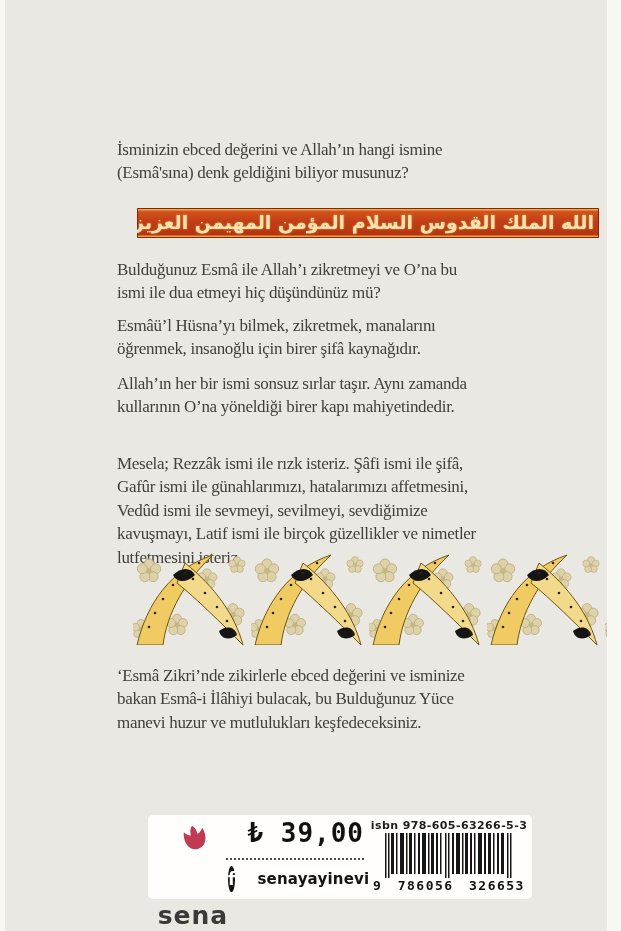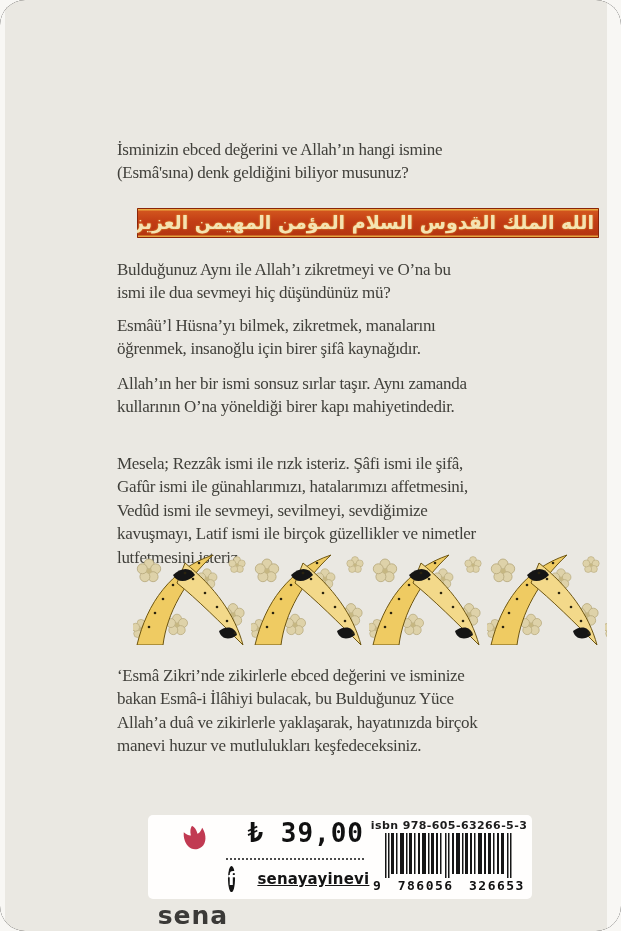--- a/index.html
+++ b/index.html
@@ -1,17 +1,17 @@
 <!DOCTYPE html>
 <html><head>
 <meta charset="utf-8">
 <style>
   html,body{margin:0;padding:0;}
   body{width:621px;height:931px;background:#f8f7f4;font-family:"Liberation Serif",serif;}
-  .page{position:relative;width:621px;height:931px;background:#000000;overflow:hidden;border-radius:25px;}
+  .page{position:relative;width:621px;height:931px;background:#000000;overflow:hidden;}
   .photo{position:absolute;left:5px;top:0;width:602px;height:931px;background:#eae8e2;}
   .para{position:absolute;left:112px;color:#41403b;font:17px/23.4px "Liberation Serif",serif;letter-spacing:-0.3px;white-space:nowrap;}
   .para span{display:block;}
   
   .callig{position:absolute;left:132px;top:208px;width:462px;height:30px;overflow:hidden;
     background:linear-gradient(180deg,#d65b20 0%,#c23d15 45%,#b23310 100%);
     box-shadow:inset 0 0 0 1px #8a2408, inset 0 2.5px 0 rgba(238,186,74,.85), inset 0 -2.5px 0 rgba(238,186,74,.85);
     border-radius:1px;}
   .callig .artext{direction:rtl;white-space:nowrap;font:bold 19px/29px "DejaVu Sans",sans-serif;
     color:#f4e3b2;text-shadow:0 0 2px rgba(252,204,70,.75);padding:0 5px;}
@@ -24,21 +24,21 @@
   .logotext{position:absolute;left:0;top:38px;width:78px;text-align:center;
     font:bold 25px/30px "DejaVu Sans",sans-serif;color:#3b3a38;letter-spacing:1px;margin-top:46px;}
   .mid{position:absolute;left:78px;top:0;width:138px;height:84px;}
   .price{position:absolute;left:0;top:2px;width:138px;text-align:right;
     font:bold 26px/32px "DejaVu Sans Mono","DejaVu Sans",monospace;color:#111;letter-spacing:1px;}
   .dotline{position:absolute;left:0;top:43px;width:138px;border-top:2px dotted #4c4c4c;}
   .social{position:absolute;left:2px;top:50px;width:136px;height:28px;display:flex;align-items:center;}
   .fb{width:26px;height:26px;border-radius:50%;background:#141414;color:#fff;display:flex;align-items:center;justify-content:center;
     font:bold 17px/26px "DejaVu Sans",sans-serif;}
   .ig{margin-left:3px;}
-  .handle{margin-left:19px;font:bold 15px/26px "DejaVu Sans",sans-serif;color:#141414;letter-spacing:0.2px;text-decoration:underline;}
+  .handle{margin-left:19px;font:bold 15px/26px "DejaVu Sans",sans-serif;color:#141414;letter-spacing:0.2px;}
   .isbnblock{position:absolute;left:222px;top:0;width:158px;height:84px;}
   .isbntext{position:absolute;left:0;top:4px;width:158px;text-align:center;
     font:bold 11px/13px "DejaVu Sans",sans-serif;color:#1c1c1c;letter-spacing:0.4px;}
   .bars{position:absolute;left:13px;top:18px;}
   .bcdigits{position:absolute;left:0;top:63px;width:158px;text-align:center;
     font:bold 13px/16px "DejaVu Sans Mono",monospace;color:#111;letter-spacing:1.5px;word-spacing:6px;}
   .edge-right{position:absolute;right:0;top:0;width:14px;height:931px;background:#f8f7f4;}
   .edge-left{position:absolute;left:0;top:0;width:5px;height:931px;background:#f8f7f4;}
 </style>
 </head>
@@ -50,22 +50,22 @@
     <div class="para" style="top:138px;">
       <span>İsminizin ebced değerini ve Allah’ın hangi ismine</span>
       <span>(Esmâ'sına) denk geldiğini biliyor musunuz?</span>
     </div>
 
     <div class="callig">
       <div class="artext">الله الملك القدوس السلام المؤمن المهيمن العزيز الجبار المتكبر الخالق البارئ المصور الغفار القهار الوهاب الرزاق الفتاح العليم القابض الباسط الخافض الرافع المعز المذل السميع البصير الحكم العدل اللطيف الخبير الحليم العظيم الغفور الشكور</div>
     </div>
 
     <div class="para" style="top:258px;">
-      <span>Bulduğunuz Aynı ile Allah’ı zikretmeyi ve O’na bu</span>
-      <span>ismi ile dua sevmeyi hiç düşündünüz mü?</span>
+      <span>Bulduğunuz Esmâ ile Allah’ı zikretmeyi ve O’na bu</span>
+      <span>ismi ile dua etmeyi hiç düşündünüz mü?</span>
     </div>
 
     <div class="para" style="top:314px;">
       <span>Esmâü’l Hüsna’yı bilmek, zikretmek, manalarını</span>
       <span>öğrenmek, insanoğlu için birer şifâ kaynağıdır.</span>
     </div>
 
     <div class="para" style="top:372px;">
       <span>Allah’ın her bir ismi sonsuz sırlar taşır. Aynı zamanda</span>
       <span>kullarının O’na yöneldiği birer kapı mahiyetindedir.</span>
@@ -116,21 +116,20 @@
               <circle cx="102" cy="80" r="1.3"></circle>
           </g>
         </pattern>
       </defs>
       <rect width="477" height="92" fill="url(#fl)"></rect>
     </svg>
 
     <div class="para" style="top:664px;">
       <span>‘Esmâ Zikri’nde zikirlerle ebced değerini ve isminize</span>
       <span>bakan Esmâ-i İlâhiyi bulacak, bu Bulduğunuz Yüce</span>
-      <span>Allah’a duâ ve zikirlerle yaklaşarak, hayatınızda birçok</span>
       <span>manevi huzur ve mutlulukları keşfedeceksiniz.</span>
     </div>
 
     <div class="card">
 
       <div class="logo">
         <svg class="tulip" width="30" height="36" viewBox="0 0 24 24">
           <path d="M12 21 C6.5 21 3.5 16.5 3.5 10.5 C3.5 8.6 3.9 6.9 4.4 5.4 C6.3 8.2 8.2 9.2 9.3 9.2 C9.3 6.2 10.2 3.6 12 2 C13.8 3.6 14.7 6.2 14.7 9.2 C15.8 9.2 17.7 8.2 19.6 5.4 C20.1 6.9 20.5 8.6 20.5 10.5 C20.5 16.5 17.5 21 12 21 Z" fill="#c13a52"></path>
         </svg>
         <div class="logotext">sena</div>

